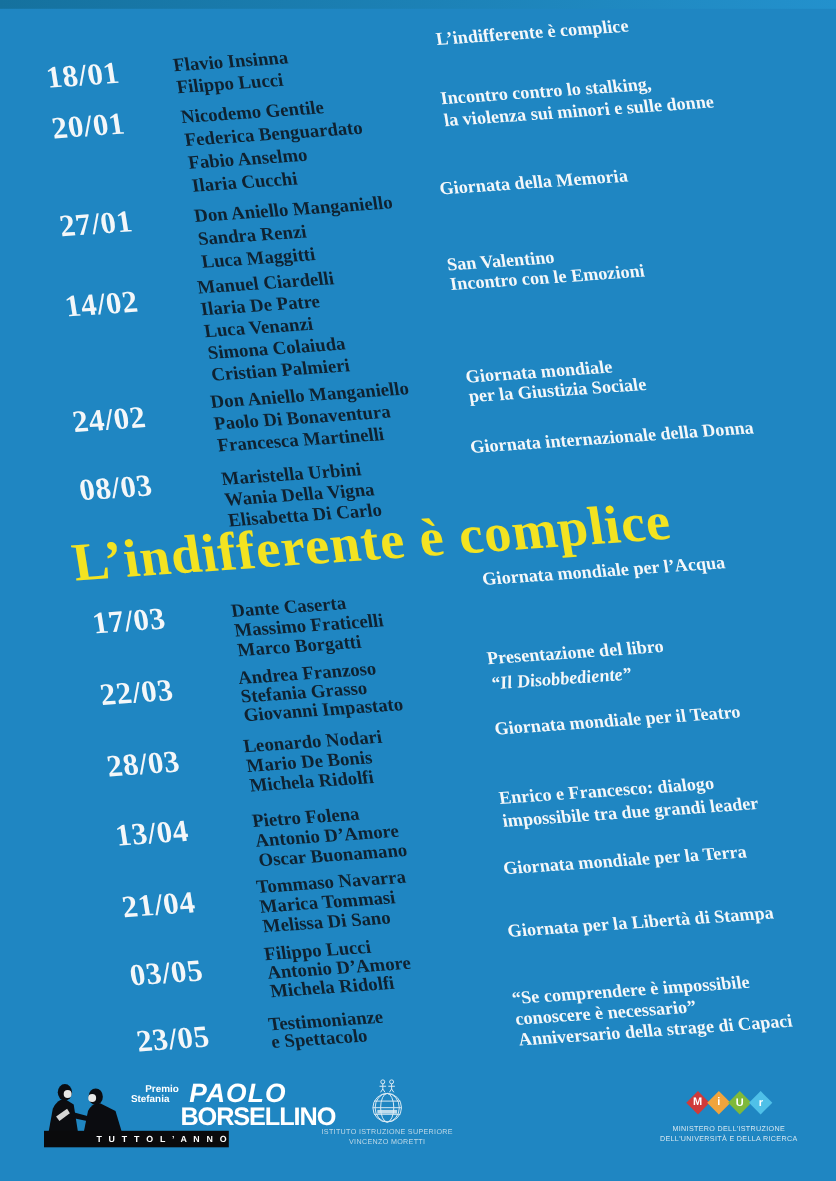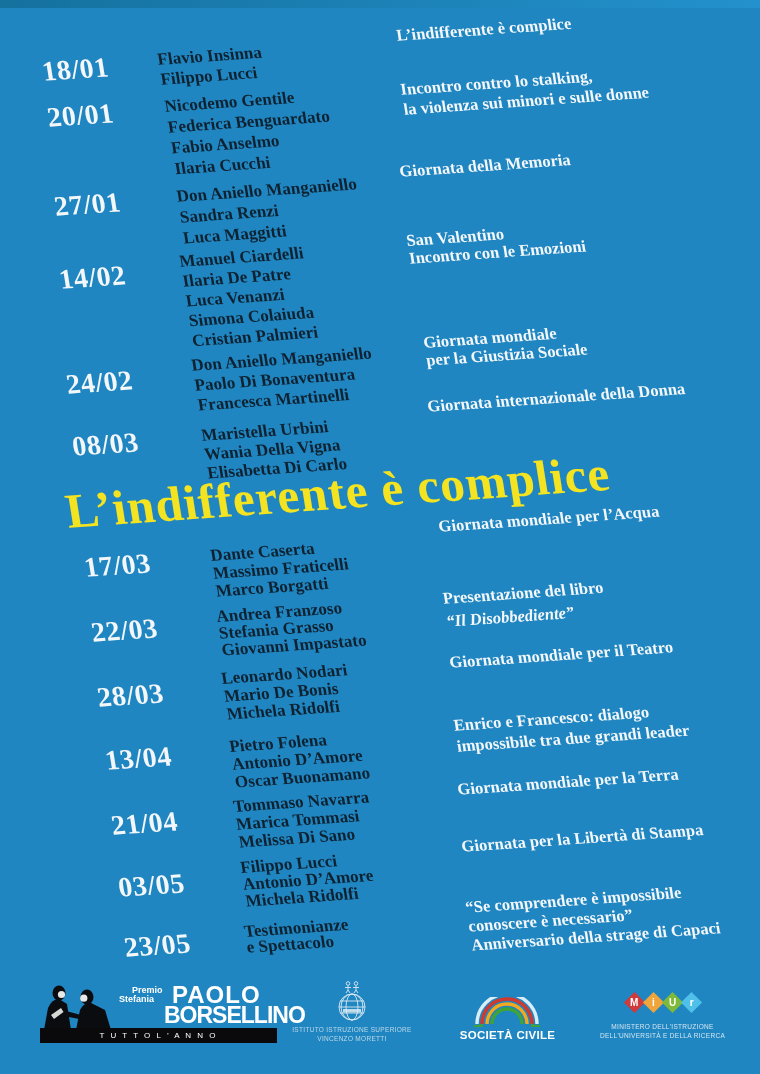--- a/index.html
+++ b/index.html
@@ -21,26 +21,26 @@
               color:#f3e321;letter-spacing:1px;white-space:nowrap;}
   
   .footer-logo{position:absolute;font-family:"Liberation Sans",sans-serif;}
   .bors{left:40px;top:980px;width:210px;height:68px;}
   .bors .photo{position:absolute;left:0;top:4px;}
   .bors .premio{position:absolute;left:92px;top:6px;font-size:9px;line-height:9px;
                 font-weight:bold;color:#fff;}
   .bors .nazionale{position:absolute;left:79px;top:15px;font-size:9px;line-height:9px;
                 font-weight:bold;color:#fff;}
   .bors .paolo{position:absolute;left:132px;top:3px;font-size:24px;line-height:24px;
-               font-weight:bold;color:#fff;letter-spacing:1px;}
+               font-weight:bold;color:#fff;letter-spacing:1px;font-style:italic;}
   .bors .borsellino{position:absolute;left:79px;top:24px;font-size:23px;line-height:23px;
                font-weight:bold;color:#fff;letter-spacing:-1px;margin-left:45px;}
-  .bors .banner{position:absolute;left:0;top:48px;width:237px;height:15px;background:#0a0a0c;
-               color:#fff;font-size:8px;line-height:15px;text-align:center;
-               font-weight:normal;letter-spacing:2px;}
+  .bors .banner{position:absolute;left:0;top:48px;width:168px;height:15px;background:#0a0a0c;
+               color:#fff;font-size:8px;line-height:15px;text-align:right;
+               font-weight:bold;letter-spacing:2px;}
   .iis{left:292px;top:978px;width:120px;height:70px;}
   .iis .globe{position:absolute;left:42px;top:2px;}
   .iis .l1{position:absolute;left:0;top:48px;width:120px;text-align:center;
            font-size:6.5px;color:#bcd8e7;letter-spacing:.3px;}
   .iis .l2{position:absolute;left:0;top:57px;width:120px;text-align:center;
            font-size:6.5px;color:#bcd8e7;letter-spacing:.3px;}
   .soc{left:455px;top:995px;width:105px;height:55px;}
   .soc .arcs{position:absolute;left:14px;top:2px;}
   .soc .label{position:absolute;left:0;top:34px;width:105px;text-align:center;
               font-size:11.5px;font-weight:bold;color:#fff;letter-spacing:.3px;}
@@ -222,31 +222,20 @@
         <ellipse cx="18" cy="27" rx="6" ry="13"></ellipse>
         <ellipse cx="18" cy="27" rx="11" ry="13"></ellipse>
         <path d="M6 21 L30 21 M5 27 L31 27 M6 33 L30 33"></path>
         <rect x="9" y="29" width="18" height="3.4" fill="#dcebf4" stroke="none" opacity=".85"></rect>
       </g>
     </svg>
     <div class="l1">ISTITUTO ISTRUZIONE SUPERIORE</div>
     <div class="l2">VINCENZO MORETTI</div>
   </div>
 
-  <div class="footer-logo soc">
-    <svg class="arcs" width="76" height="30" viewBox="0 0 76 30">
-      <path d="M8 27 A30 30 0 0 1 68 27" stroke="#d9edf7" stroke-width="3.4" fill="none"></path>
-      <path d="M13 27 A25 25 0 0 1 63 27" stroke="#ce3a30" stroke-width="3.4" fill="none"></path>
-      <path d="M18 27 A20 20 0 0 1 58 27" stroke="#f2a81f" stroke-width="3.4" fill="none"></path>
-      <path d="M23 27 A15 15 0 0 1 53 27" stroke="#3fa437" stroke-width="3.4" fill="none"></path>
-      <path d="M14 28 q-5 2 -9 1" stroke="#3fa437" stroke-width="2.6" fill="none"></path>
-      <path d="M62 28 q5 2 9 1" stroke="#3fa437" stroke-width="2.6" fill="none"></path>
-    </svg>
-    <div class="label">SOCIETÀ CIVILE</div>
-  </div>
 
   <div class="footer-logo miur">
     <div class="row">
       <div class="diamond" style="background: rgb(207, 58, 58);">
         <span>M</span>
       </div>
       <div class="diamond" style="background: rgb(240, 164, 60);">
         <span>i</span>
       </div>
       <div class="diamond" style="background: rgb(127, 185, 58);">

